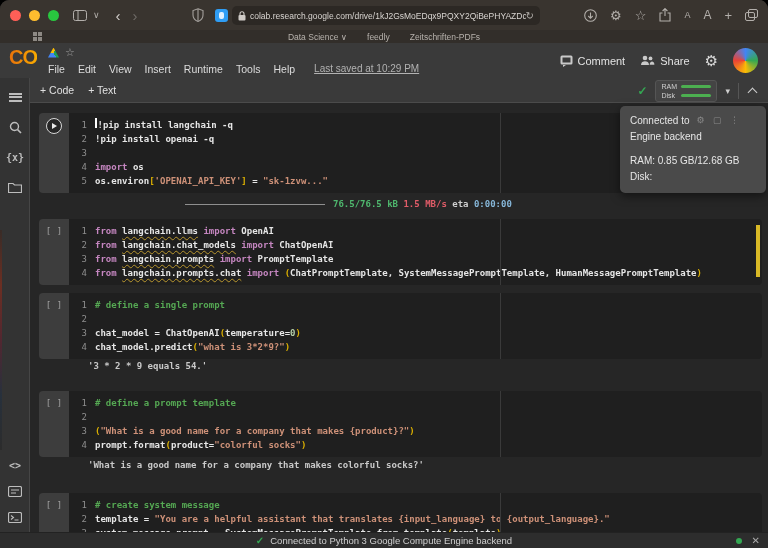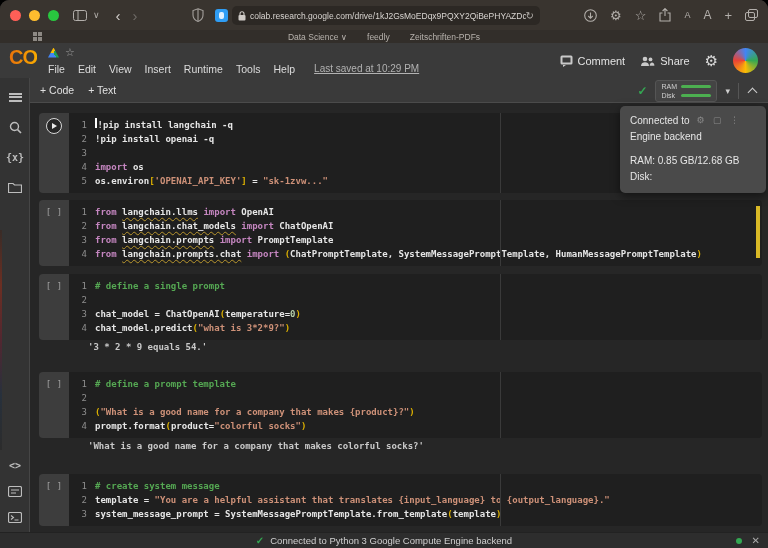--- a/index.html
+++ b/index.html
@@ -34,21 +34,21 @@
           background:linear-gradient(90deg,#e8710a,#f9ab00); -webkit-background-clip:text;
           background-clip:text; color:transparent; }
   .title-row { position:absolute; left:48px; top:3px; display:flex; align-items:center; gap:6px; }
   .drive-ic { width:11px; height:10px; clip-path:polygon(50% 0,100% 100%,0 100%);
               background:conic-gradient(from 150deg,#4285f4 0 120deg,#fbbc04 120deg 240deg,#1e9e57 240deg 360deg); }
   .nb-title { font-size:12.5px; color:#ededed; }
   .star { color:#9c9c9c; font-size:11px; }
   .menu-row { position:absolute; left:48px; top:20px; display:flex; gap:13px; font-size:10.5px; color:#dcdcdc; }
   .last-saved { color:#b2b2b2; font-size:10px; text-decoration:underline; margin-left:6px; }
   .hdr-right { position:absolute; right:10px; top:0; height:35px; display:flex; align-items:center; gap:15px; }
-  .hdr-btn { display:flex; align-items:flex-end; gap:5px; font-size:11px; color:#e2e2e2; }
+  .hdr-btn { display:flex; align-items:flex-start; gap:5px; font-size:11px; color:#e2e2e2; }
   .avatar { width:25px; height:25px; border-radius:50%; padding:2px;
             background:conic-gradient(#4285f4,#34a853,#fbbc05,#ea4335,#4285f4); }
   .avatar-in { width:21px; height:21px; border-radius:50%;
                background:radial-gradient(circle at 50% 32%, #d9b59b 0 28%, #8a6a52 55%, #33333d 100%); }
 
   
   .toolbar { position:absolute; top:78px; left:0; right:0; height:25px; background:#3a3a3a;
              border-bottom:1px solid #4b4b4b; display:flex; align-items:center; }
   .tb-btn { font-size:10.5px; color:#e0e0e0; margin-left:14px; }
   .tb-btn:first-child { margin-left:40px; }
@@ -305,20 +305,21 @@
           </div>
         </div>
         <div class="code">
           <div class="cl"><span class="ln">1</span><span class="cursor"></span><span class="pl">!pip install langchain -q</span></div>
           <div class="cl"><span class="ln">2</span><span class="pl">!pip install openai -q</span></div>
           <div class="cl"><span class="ln">3</span></div>
           <div class="cl"><span class="ln">4</span><span class="kw">import</span><span class="pl"> os</span></div>
           <div class="cl"><span class="ln">5</span><span class="pl">os.environ</span><span class="br">[</span><span class="str">'OPENAI_API_KEY'</span><span class="br">]</span><span class="pl"> = </span><span class="str">"sk-1zvw..."</span></div>
         </div>
       </div>
+      <div class="out-progress mt3"><span class="bar"></span><span class="og">76.5/76.5 kB </span><span class="orr">1.5 MB/s </span><span class="ow">eta </span><span class="ob">0:00:00</span></div>
       <div class="cell mt7">
         <div class="gutter">
           <div class="idc">[ ]</div>
         </div>
         <div class="code">
           <div class="cl"><span class="ln">1</span><span class="kw">from</span><span class="pl"> </span><span class="sq">langchain.llms</span><span class="pl"> </span><span class="kw">import</span><span class="pl"> OpenAI</span></div>
           <div class="cl"><span class="ln">2</span><span class="kw">from</span><span class="pl"> </span><span class="sq">langchain.chat_models</span><span class="pl"> </span><span class="kw">import</span><span class="pl"> ChatOpenAI</span></div>
           <div class="cl"><span class="ln">3</span><span class="kw">from</span><span class="pl"> </span><span class="sq">langchain.prompts</span><span class="pl"> </span><span class="kw">import</span><span class="pl"> PromptTemplate</span></div>
           <div class="cl"><span class="ln">4</span><span class="kw">from</span><span class="pl"> </span><span class="sq">langchain.prompts.chat</span><span class="pl"> </span><span class="kw">import</span><span class="pl"> </span><span class="br">(</span><span class="pl">ChatPromptTemplate, SystemMessagePromptTemplate, HumanMessagePromptTemplate</span><span class="br">)</span></div>
           <div class="ymark"></div>

